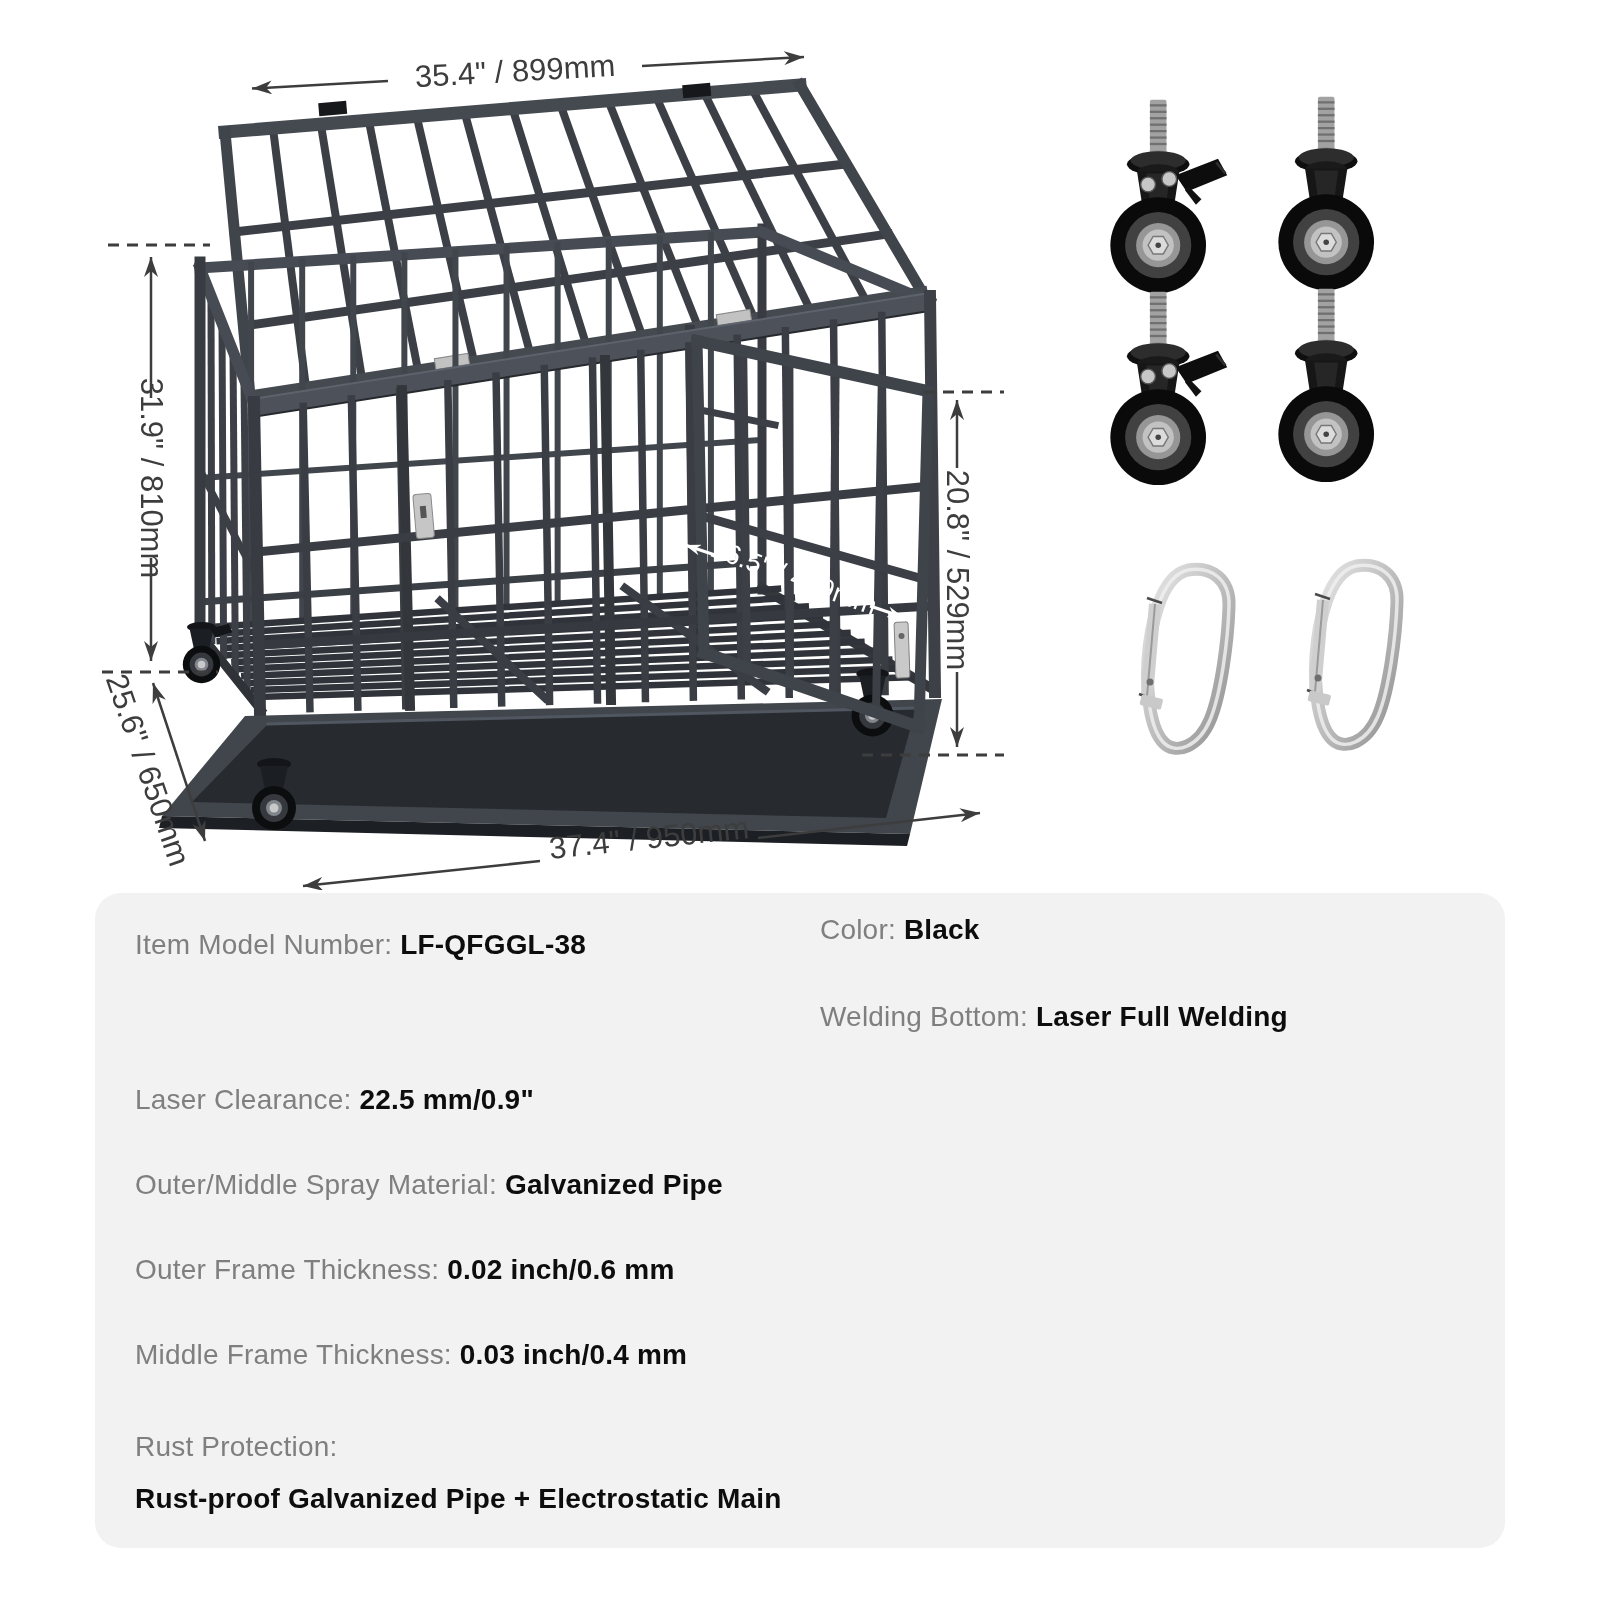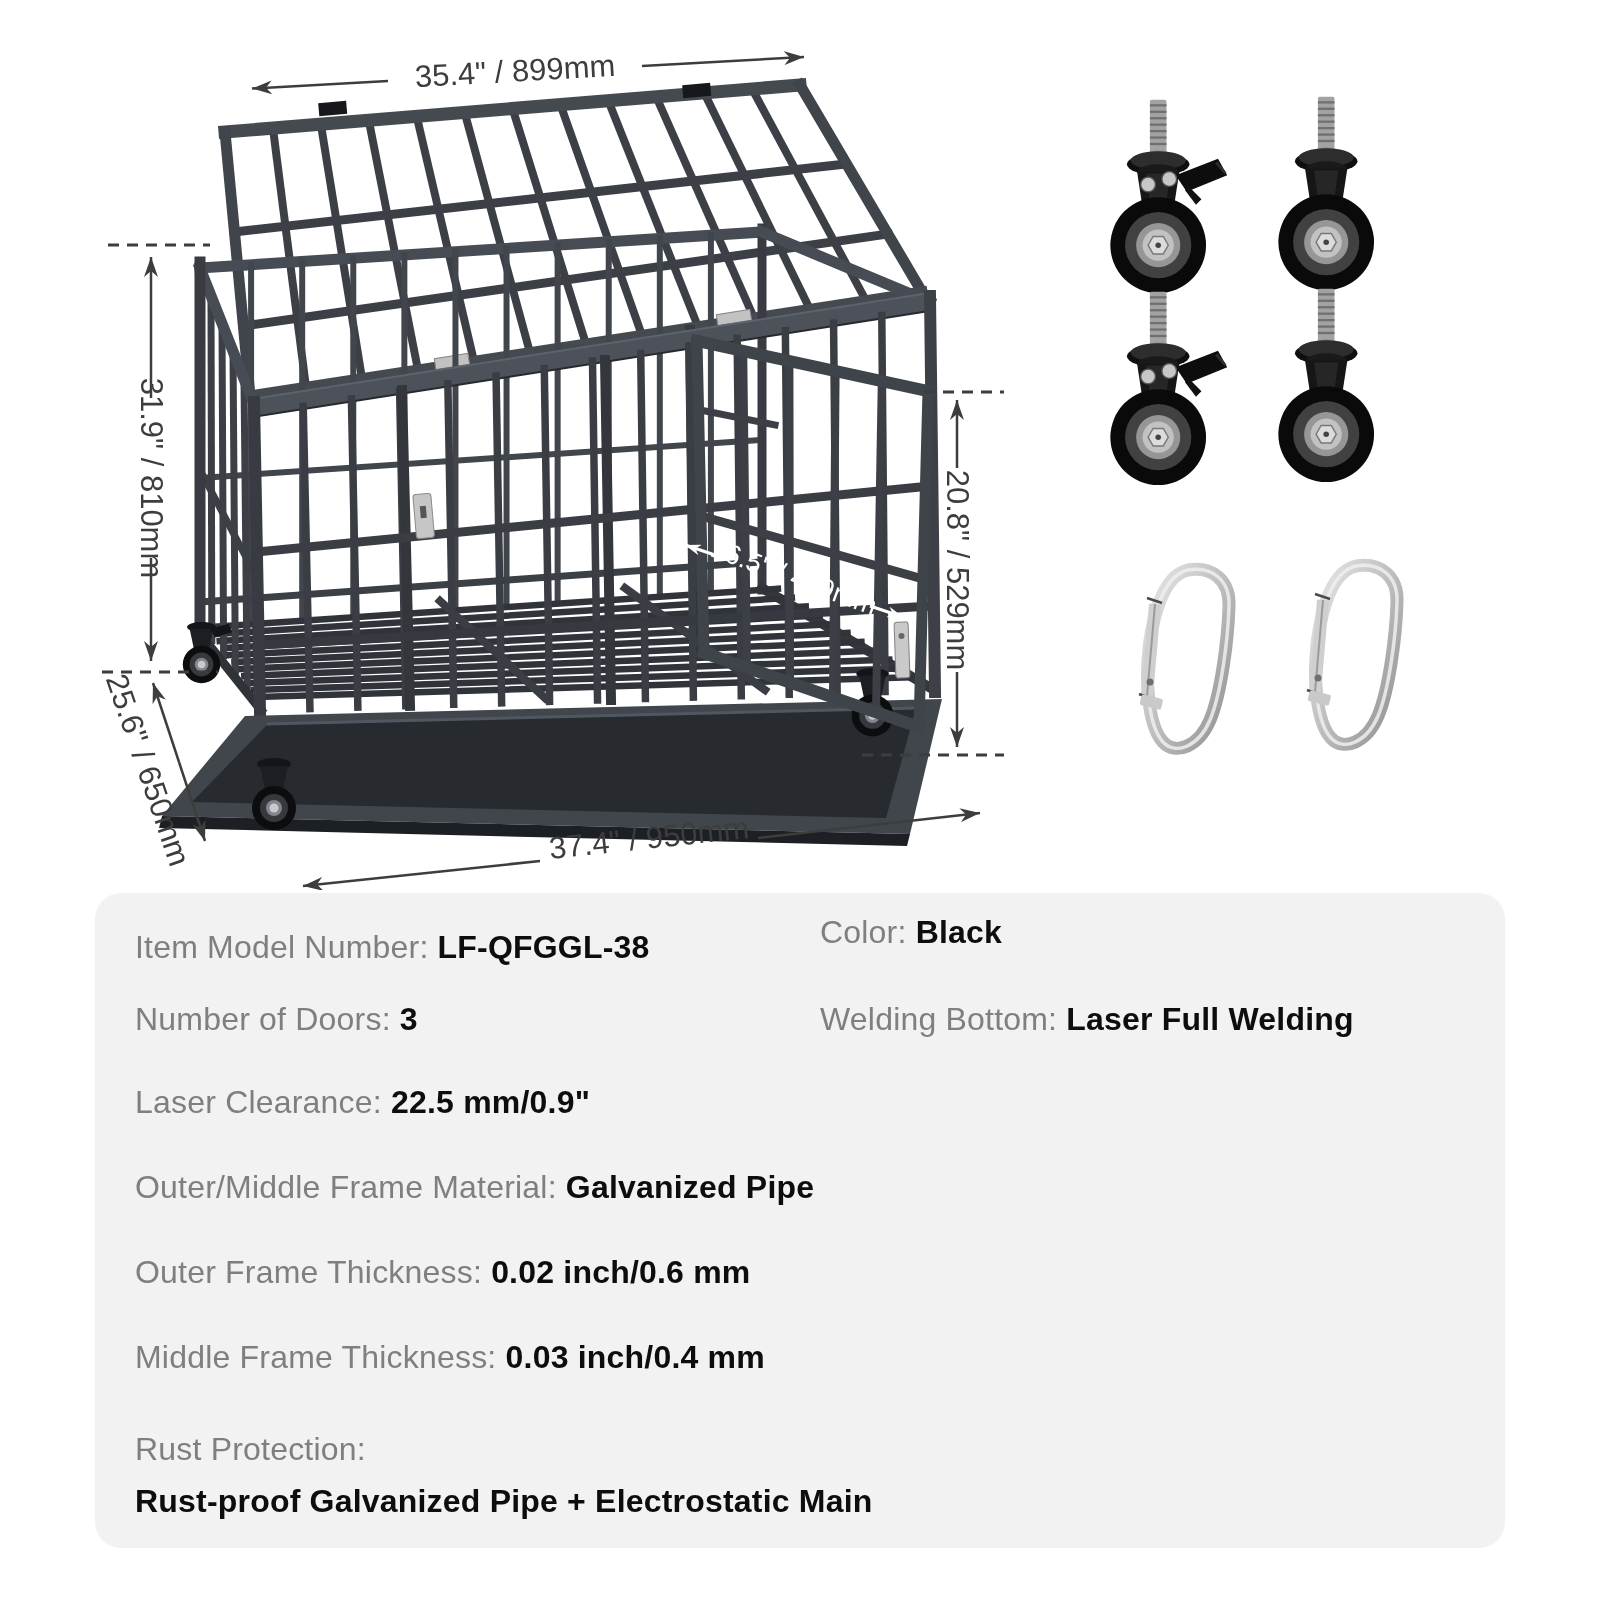--- a/index.html
+++ b/index.html
@@ -3,21 +3,21 @@
 <meta charset="utf-8">
 <style>
   html,body{margin:0;padding:0;background:#ffffff;}
   .page{position:relative;width:1600px;height:1600px;background:#ffffff;overflow:hidden;
         font-family:"Liberation Sans",sans-serif;}
   svg text{font-family:"Liberation Sans",sans-serif;}
   .dim{font-size:31px;fill:#3d3d3d;}
   .dimw{font-size:27px;fill:#ffffff;}
   .panel{position:absolute;left:95px;top:893px;width:1410px;height:655px;
          background:#f2f2f2;border-radius:26px;}
-  .prow{position:absolute;white-space:nowrap;font-size:32px;color:#7f7f7f;letter-spacing:0.2px;}
+  .prow{position:absolute;white-space:nowrap;font-size:28px;color:#7f7f7f;letter-spacing:0.2px;}
   .prow .val{color:#0d0d0d;font-weight:bold;}
   .c-left{left:40px;}
   .c-right{left:725px;}
 </style>
 </head>
 <body>
 
 <div class="page">
 
   <svg width="1600" height="890" viewBox="0 0 1600 890">
@@ -312,34 +312,30 @@
   
   <div class="panel">
     <div class="prow c-left" style="top:36px">
       <span class="lbl">Item Model Number:</span>
       <span class="val">LF-QFGGL-38</span>
     </div>
     <div class="prow c-right" style="top:21px">
       <span class="lbl">Color:</span>
       <span class="val">Black</span>
     </div>
-    <div class="prow c-left" style="top:108px">
-      <span class="lbl">Number of Doors:</span>
-      <span class="val">3</span>
-    </div>
     <div class="prow c-right" style="top:108px">
       <span class="lbl">Welding Bottom:</span>
       <span class="val">Laser Full Welding</span>
     </div>
     <div class="prow c-left" style="top:191px">
       <span class="lbl">Laser Clearance:</span>
       <span class="val">22.5 mm/0.9"</span>
     </div>
     <div class="prow c-left" style="top:276px">
-      <span class="lbl">Outer/Middle Frame Material:</span>
+      <span class="lbl">Outer/Middle Spray Material:</span>
       <span class="val">Galvanized Pipe</span>
     </div>
     <div class="prow c-left" style="top:361px">
       <span class="lbl">Outer Frame Thickness:</span>
       <span class="val">0.02 inch/0.6 mm</span>
     </div>
     <div class="prow c-left" style="top:446px">
       <span class="lbl">Middle Frame Thickness:</span>
       <span class="val">0.03 inch/0.4 mm</span>
     </div>

